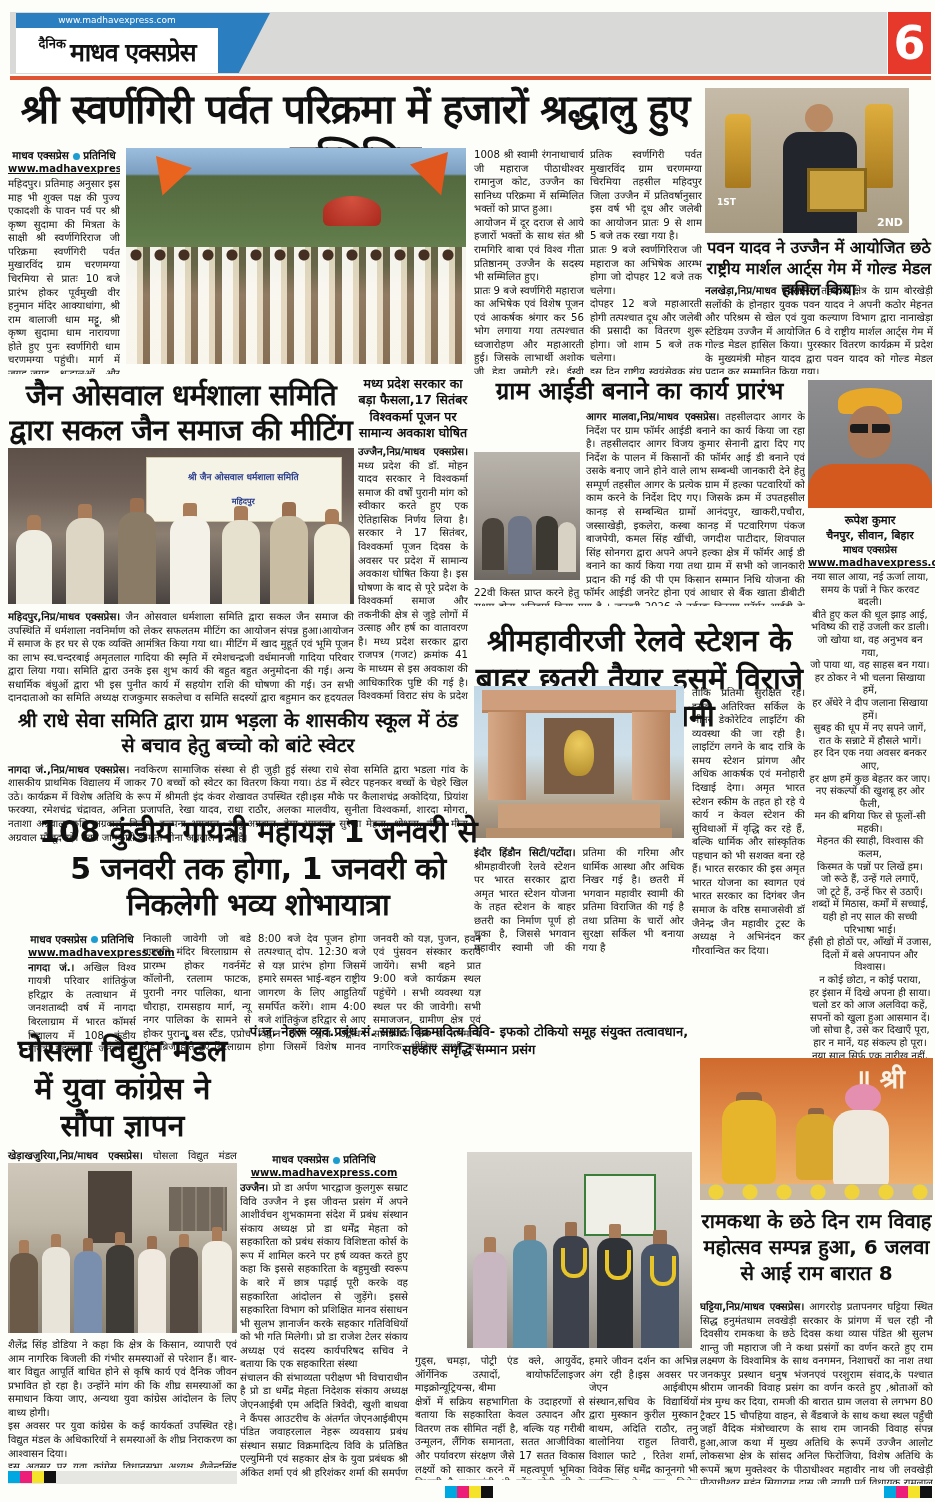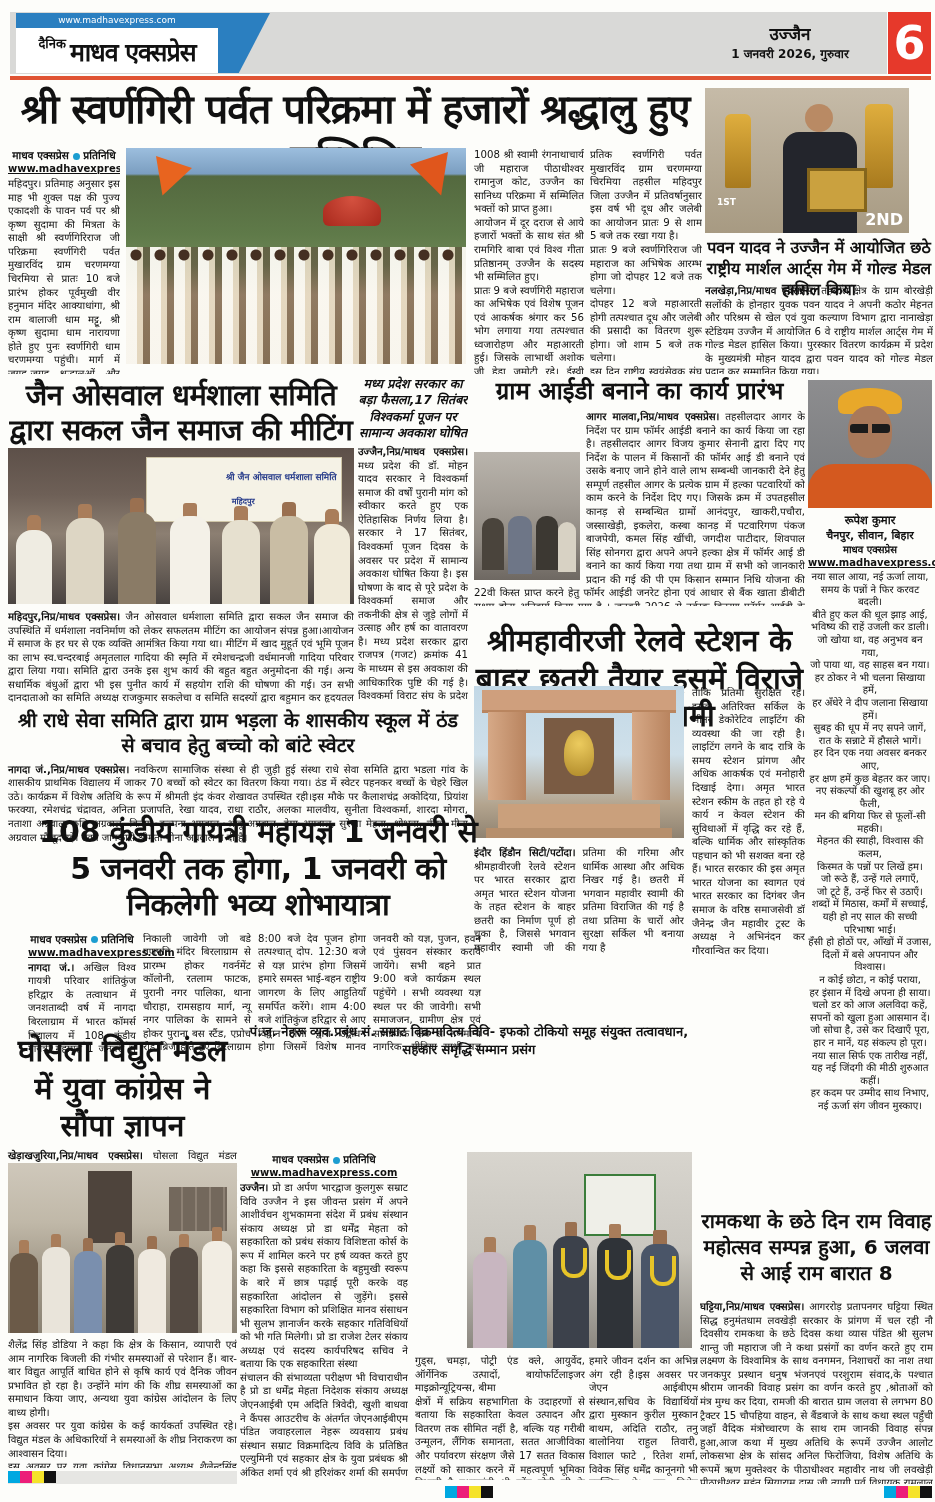--- a/index.html
+++ b/index.html
@@ -47,24 +47,20 @@
 
 <div class="page">
 
   <div class="abs hdr-band"></div>
   <div class="abs mast-url">www.madhavexpress.com</div>
   <div class="abs mast-box">
     <span class="mast-daily">दैनिक</span>
     <span class="mast-title">माधव एक्सप्रेस</span>
   </div>
   <div class="abs mast-diag"></div>
-  <div class="abs city-date">
-    <div class="city">उज्जैन</div>
-    <div class="date">1 जनवरी 2026, गुरुवार</div>
-  </div>
   <div class="abs page-num">6</div>
   <div class="abs hdr-rule"></div>
 
   <div class="abs h-xl" style="left:8px;top:84px;width:694px;">श्री स्वर्णगिरी पर्वत परिक्रमा में हजारों श्रद्धालु हुए सम्मिलित</div>
 
   <div class="abs clip" style="left:8px;top:148px;width:112px;height:226px;">
     <div class="byl"><span>माधव एक्सप्रेस</span> <span class="dot"></span> <span>प्रतिनिधि</span></div>
     <div class="byl-url">www.madhavexpress.com</div>
     <p class="body" style="margin:0;">महिदपुर। प्रतिमाह अनुसार इस माह भी शुक्ल पक्ष की पुज्य एकादशी के पावन पर्व पर श्री कृष्ण सुदामा की मित्रता के साक्षी श्री स्वर्णगिरिराज जी परिक्रमा स्वर्णगिरी पर्वत मुखारविंद ग्राम चरणमग्या चिरमिया से प्रातः 10 बजे प्रारंभ होकर पूर्वमुखी वीर हनुमान मंदिर आक्याधांगा, श्री राम बालाजी धाम मट्टू, श्री कृष्ण सुदामा धाम नारायणा होते हुए पुनः स्वर्णगिरी धाम चरणमग्या पहुंची। मार्ग में जगह-जगह श्रद्धालुओं और संतों के लिए जलपान और अल्पाहार की व्यवस्था ग्रामीण जनों द्वारा की गई।
 इस बार अनंत विभूषित श्री श्री</p>
@@ -90,46 +86,46 @@
 इस दिन राष्ट्रीय स्वयंसेवक संघ द्वारा दोपहर 12:30 बजे हिंदू सम्मेलन का आयोजन भी किया जा रहा है। इस आयोजन क्षेत्र के हजारों श्रद्धालु सम्मिलित होंगे।</p>
   </div>
 
   <div class="photo" style="left:705px;top:88px;width:204px;height:145px;background:linear-gradient(180deg,#c6bba8,#a79a82);">
     <span style="left:20px;top:26px;width:26px;height:74px;background:linear-gradient(180deg,#dfae3e,#a87a1e);border-radius:6px 6px 2px 2px;"></span>
     <span style="right:16px;top:16px;width:28px;height:84px;background:linear-gradient(180deg,#dfae3e,#a87a1e);border-radius:6px 6px 2px 2px;"></span>
     <span style="left:100px;top:16px;width:28px;height:28px;border-radius:50%;background:#b98a64;"></span>
     <span style="left:78px;top:44px;width:74px;height:101px;background:#23252c;border-radius:16px 16px 0 0;"></span>
     <span style="right:42px;top:80px;width:54px;height:38px;background:#caa13f;border:3px solid #84651c;"></span>
     <span style="left:12px;bottom:26px;color:#fff;font-size:9px;font-weight:800;">1ST</span>
-    <span style="right:6px;bottom:4px;color:#fff;font-size:16px;font-weight:800;margin-top:41px;">2ND</span>
+    <span style="right:6px;bottom:4px;color:#fff;font-size:11px;font-weight:800;margin-top:41px;">2ND</span>
   </div>
   <div class="abs h-xs" style="left:705px;top:238px;width:228px;font-size:16px;">पवन यादव ने उज्जैन में आयोजित छठे राष्ट्रीय मार्शल आर्ट्स गेम में गोल्ड मेडल हासिल किया</div>
   <div class="abs clip" style="left:705px;top:284px;width:228px;height:90px;">
     <p class="body" style="margin:0;"><span class="dl">नलखेड़ा,निप्र/माधव एक्सप्रेस।</span> <span>तहसील क्षेत्र के ग्राम बोरखेड़ी सलोंकी के होनहार युवक पवन यादव ने अपनी कठोर मेहनत और परिश्रम से खेल एवं युवा कल्याण विभाग द्वारा नानाखेड़ा स्टेडियम उज्जैन में आयोजित 6 वे राष्ट्रीय मार्शल आर्ट्स गेम में गोल्ड मेडल हासिल किया। पुरस्कार वितरण कार्यक्रम में प्रदेश के मुख्यमंत्री मोहन यादव द्वारा पवन यादव को गोल्ड मेडल प्रदान कर सम्मानित किया गया।</span></p>
   </div>
 
   <div class="abs h-lg" style="left:8px;top:378px;width:346px;">जैन ओसवाल धर्मशाला समिति द्वारा सकल जैन समाज की मीटिंग आयोजित</div>
   <div class="photo" style="left:8px;top:448px;width:346px;height:156px;background:linear-gradient(180deg,#5d5049 0%,#6e6057 30%,#8c7f72 55%,#494340 100%);">
     <span style="left:40%;top:6%;width:56%;height:40%;background:#f5f2e6;border:1px solid #cfc6a8;"></span>
-    <span style="left:41%;top:14%;width:54%;text-align:right;font-size:9px;font-weight:800;color:#2b3f8c;">श्री जैन ओसवाल धर्मशाला समिति</span>
+    <span style="left:41%;top:14%;width:54%;text-align:center;font-size:9px;font-weight:800;color:#2b3f8c;">श्री जैन ओसवाल धर्मशाला समिति</span>
     <span style="left:41%;top:30%;width:54%;text-align:center;font-size:8px;font-weight:700;color:#2b3f8c;">महिदपुर</span>
     <span style="left:8px;bottom:0;width:36px;height:74px;background:#efece2;border-radius:16px 16px 0 0;box-shadow:0 -26px 0 -11px #a97d5a;"></span>
     <span style="left:58px;bottom:0;width:38px;height:86px;background:#ddd6c4;border-radius:16px 16px 0 0;box-shadow:0 -26px 0 -12px #a97d5a;"></span>
     <span style="left:110px;bottom:0;width:38px;height:92px;background:#8a7b66;border-radius:16px 16px 0 0;box-shadow:0 -26px 0 -12px #9a7050;"></span>
     <span style="left:162px;bottom:0;width:40px;height:88px;background:#f4f1e8;border-radius:16px 16px 0 0;box-shadow:0 -26px 0 -13px #a97d5a;"></span>
     <span style="left:214px;bottom:0;width:38px;height:84px;background:#e6e0cf;border-radius:16px 16px 0 0;box-shadow:0 -26px 0 -12px #a97d5a;"></span>
     <span style="left:262px;bottom:0;width:38px;height:88px;background:#c9bda4;border-radius:16px 16px 0 0;box-shadow:0 -26px 0 -12px #9a7050;"></span>
     <span style="left:306px;bottom:0;width:36px;height:80px;background:#f0ead9;border-radius:16px 16px 0 0;box-shadow:0 -26px 0 -11px #a97d5a;"></span>
   </div>
   <div class="abs clip" style="left:8px;top:610px;width:346px;height:94px;">
     <p class="body" style="margin:0;"><span class="dl">महिदपुर,निप्र/माधव एक्सप्रेस।</span> <span>जैन ओसवाल धर्मशाला समिति द्वारा सकल जैन समाज की उपस्थिति में धर्मशाला नवनिर्माण को लेकर सफलतम मीटिंग का आयोजन संपन्न हुआ।आयोजन में समाज के हर घर से एक व्यक्ति आमंत्रित किया गया था। मीटिंग में खाद मुहूर्त एवं भूमि पूजन का लाभ स्व.चन्दरबाई अमृतलाल गादिया की स्मृति में रमेशचन्द्रजी वर्धमानजी गादिया परिवार द्वारा लिया गया। समिति द्वारा उनके इस शुभ कार्य की बहुत बहुत अनुमोदना की गई। अन्य सधार्मिक बंधुओं द्वारा भी इस पुनीत कार्य में सहयोग राशि की घोषणा की गई। उन सभी दानदाताओ का समिति अध्यक्ष राजकुमार सकलेचा व समिति सदस्यों द्वारा बहुमान कर हृदयतल से अनुमोदना की गई । मिटींग के पश्चात स्नेह भोज का लाभ लेने वाले विवेक कुमारजी ईशान कुमार जी कटारिया परिवार की अनुमोदना की गई। इस मिटींग में उपस्थित होकर अमूल्य समय व सहयोग देने वालों का जैन ओसवाल धर्मशाला समिति , महिदपुर की ओर से आभार व्यक्त किया गया।</span></p>
   </div>
 
   <div class="abs clip" style="left:358px;top:376px;width:110px;height:328px;">
-    <div class="h-xs" style="font-size:12.5px;font-style:italic;">मध्य प्रदेश सरकार का बड़ा फैसला,17 सितंबर विश्वकर्मा पूजन पर सामान्य अवकाश घोषित</div>
+    <div class="h-xs" style="font-size:12.5px;">मध्य प्रदेश सरकार का बड़ा फैसला,17 सितंबर विश्वकर्मा पूजन पर सामान्य अवकाश घोषित</div>
     <p class="body" style="margin:4px 0 0;"><span class="dl">उज्जैन,निप्र/माधव एक्सप्रेस।</span> <span>मध्य प्रदेश की डॉ. मोहन यादव सरकार ने विश्वकर्मा समाज की वर्षों पुरानी मांग को स्वीकार करते हुए एक ऐतिहासिक निर्णय लिया है। सरकार ने 17 सितंबर, विश्वकर्मा पूजन दिवस के अवसर पर प्रदेश में सामान्य अवकाश घोषित किया है। इस घोषणा के बाद से पूरे प्रदेश के विश्वकर्मा समाज और तकनीकी क्षेत्र से जुड़े लोगों में उत्साह और हर्ष का वातावरण है। मध्य प्रदेश सरकार द्वारा राजपत्र (गजट) क्रमांक 41 के माध्यम से इस अवकाश की आधिकारिक पुष्टि की गई है। विश्वकर्मा विराट संघ के प्रदेश महामंत्री सुभाष सिसोदिया ने जानकारी देते हुए बताया कि संघ लंबे समय से इस मांग को लेकर प्रयासरत था। उन्होंने कहा, मुख्यमंत्री डॉ. मोहन यादव जी ने समाज की भावनाओं का सम्मान करते हुए यह स्वागत योग्य कदम उठाया है। इसके लिए संपूर्ण समाज उनका हृदय से आभार व्यक्त करता है।</span></p>
   </div>
 
   <div class="abs" style="left:474px;top:376px;width:331px;height:228px;">
     <div class="h-md" style="font-size:24px;">ग्राम आईडी बनाने का कार्य प्रारंभ</div>
     <div class="clip" style="height:196px;margin-top:4px;">
       <div class="photo" style="position:relative;float:left;width:106px;height:128px;margin:42px 6px 0 0;background:linear-gradient(180deg,#b9b4ac 0%,#a49e96 40%,#8e8880 70%,#6e6862 100%);">
         <span style="left:8px;bottom:10px;width:22px;height:52px;background:#4a443c;border-radius:10px 10px 0 0;"></span>
         <span style="left:34px;bottom:6px;width:24px;height:58px;background:#6e7687;border-radius:10px 10px 0 0;"></span>
         <span style="left:62px;bottom:10px;width:22px;height:54px;background:#3c3832;border-radius:10px 10px 0 0;"></span>
@@ -280,20 +276,28 @@
     <p class="body" style="margin:0;">गुड्स, चमड़ा, पोट्री एंड क्ले, आयुर्वेद, ऑर्गेनिक उत्पादों, बायोफर्टिलाइजर माइक्रोन्यूट्रियन्स, बीमा
 क्षेत्रों में सक्रिय सहभागिता के उदाहरणों से बताया कि सहकारिता केवल उत्पादन और वितरण तक सीमित नहीं है, बल्कि यह गरीबी उन्मूलन, लैंगिक समानता, सतत आजीविका और पर्यावरण संरक्षण जैसे 17 सतत विकास लक्ष्यों को साकार करने में महत्वपूर्ण भूमिका निभाती है प्रधानमंत्री श्री नरेंद्र मोदी जी के स्वतंत्र सहकारिता मंत्रालय बनाने के निर्णय की दूरदर्शिता की भी पुरजोर सराहना की। सहकारिता का मूल उद्देश्य +मैं+ से +हम+ की भावना को बढ़ाना है। उन्होंने बताया कि</p>
   </div>
   <div class="abs clip" style="left:589px;top:1354px;width:109px;height:126px;">
     <p class="body" style="margin:0;">हमारे जीवन दर्शन का अभिन्न अंग रही है।इस अवसर पर जेएन आईबीएम संस्थान,सचिव के विद्यार्थियों द्वारा मुस्कान कुरील मुस्कान बाथम, अदिति राठौर, तनु बालोनिया राहुल तिवारी, विशाल फाटे , रितेश शर्मा, विवेक सिंह धर्मेंद्र कानूनगो भी उपस्थित थे। इस विशेष परिसंवाद प्रसंग पर मुख्य शाखा प्रबंधक विजया वासनिक ने प्रो डा अर्पण भारद्वाज कुलगुरु सम्राट विक्रमादित्य विवि उज्जैन एवं प्रो डा धर्मेंद्र मेहता निदेशक एवं डीन को अंतर्राष्ट्रीय सहकारिता वर्ष समापन के अवसर पर इस अकादमिक सत्र एवं सम्मान संयोजन के लिए आभार व्यक्त करते हुए बधाई दी।</p>
   </div>
   <div class="abs cmyk" style="left:445px;top:1486px;">
     <span class="c-c"></span><span class="c-m"></span><span class="c-y"></span><span class="c-k"></span>
   </div>
 
+  <div class="photo" style="left:700px;top:1058px;width:233px;height:142px;background:linear-gradient(180deg,#cf6a2d 0%,#e08a4a 40%,#eaa35f 70%,#f0b977 100%);">
+    <span style="right:28px;top:2px;color:#f7f2e6;font-size:26px;font-weight:800;">॥ श्री</span>
+    <span style="left:22px;bottom:16px;width:54px;height:84px;background:#e7b52b;border-radius:20px 20px 8px 8px;box-shadow:0 -22px 0 -14px #8f6444;"></span>
+    <span style="left:96px;bottom:20px;width:40px;height:66px;background:#d9a62e;border-radius:16px 16px 6px 6px;box-shadow:0 -18px 0 -12px #8f6444;"></span>
+    <span style="right:52px;bottom:88px;width:36px;height:28px;border-radius:50%;background:#e58fb0;"></span>
+    <span style="right:44px;bottom:12px;width:56px;height:78px;background:#efe9dd;border-radius:20px 20px 8px 8px;"></span>
+    <span style="left:0;bottom:0;width:100%;height:16px;background:radial-gradient(circle at 16px 8px,#f0d23a 7px,transparent 8px) 0 0/34px 16px repeat-x,#c9b9a2;"></span>
+  </div>
   <div class="abs h-sm" style="left:700px;top:1208px;width:233px;font-size:20px;">रामकथा के छठे दिन राम विवाह महोत्सव सम्पन्न हुआ, 6 जलवा से आई राम बारात 8</div>
   <div class="abs clip" style="left:700px;top:1300px;width:233px;height:184px;">
     <p class="body" style="margin:0;"><span class="dl">घट्टिया,निप्र/माधव एक्सप्रेस।</span> <span>आगररोड़ प्रतापनगर घट्टिया स्थित सिद्ध हनुमंतधाम लवखेड़ी सरकार के प्रांगण में चल रही नौ दिवसीय रामकथा के छठे दिवस कथा व्यास पंडित श्री सुलभ शान्तु जी महाराज जी ने कथा प्रसंगों का वर्णन करते हुए राम लक्ष्मण के विश्वामित्र के साथ वनगमन, निशाचरों का नाश तथा जनकपुर प्रस्थान धनुष भंजनएवं परशुराम संवाद,के पश्चात श्रीराम जानकी विवाह प्रसंग का वर्णन करते हुए ,श्रोताओं को मंत्र मुग्ध कर दिया, रामजी की बारात ग्राम जलवा से लगभग 80 ट्रैक्टर 15 चौपहिया वाहन, से बैंडबाजे के साथ कथा स्थल पहुँची जहाँ वैदिक मंत्रोच्चारण के साथ राम जानकी विवाह संपन्न हुआ,आज कथा में मुख्य अतिथि के रूपमें उज्जैन आलोट लोकसभा क्षेत्र के सांसद अनिल फिरोजिया, विशेष अतिथि के रूपमें ऋण मुक्तेश्वर के पीठाधीश्वर महावीर नाथ जी लवखेड़ी पीठाधीश्वर महंत सियाराम दास जी त्यागी पूर्व विधायक रामलाल मलवीय पूर्व भाजपा जिलाध्यक्ष बहादुरसिंह बोरमुण्डला, ब्राह्मण समाज धर्म शाला के अध्यक्ष पंडित संतोष व्यास के अलावा आयोजन समिति सदस्यों के अलावा सेंकडों की संख्या में रामभक्त एवं माता बहनों की ऐतिहासिक उपस्थिति रही , कथा विश्राम के बाद आरती और महाप्रसादी का वितरण हुआ।</span></p>
   </div>
   <div class="abs cmyk" style="left:884px;top:1486px;">
     <span class="c-c"></span><span class="c-m"></span><span class="c-y"></span><span class="c-k"></span>
   </div>
 
 </div>
 

